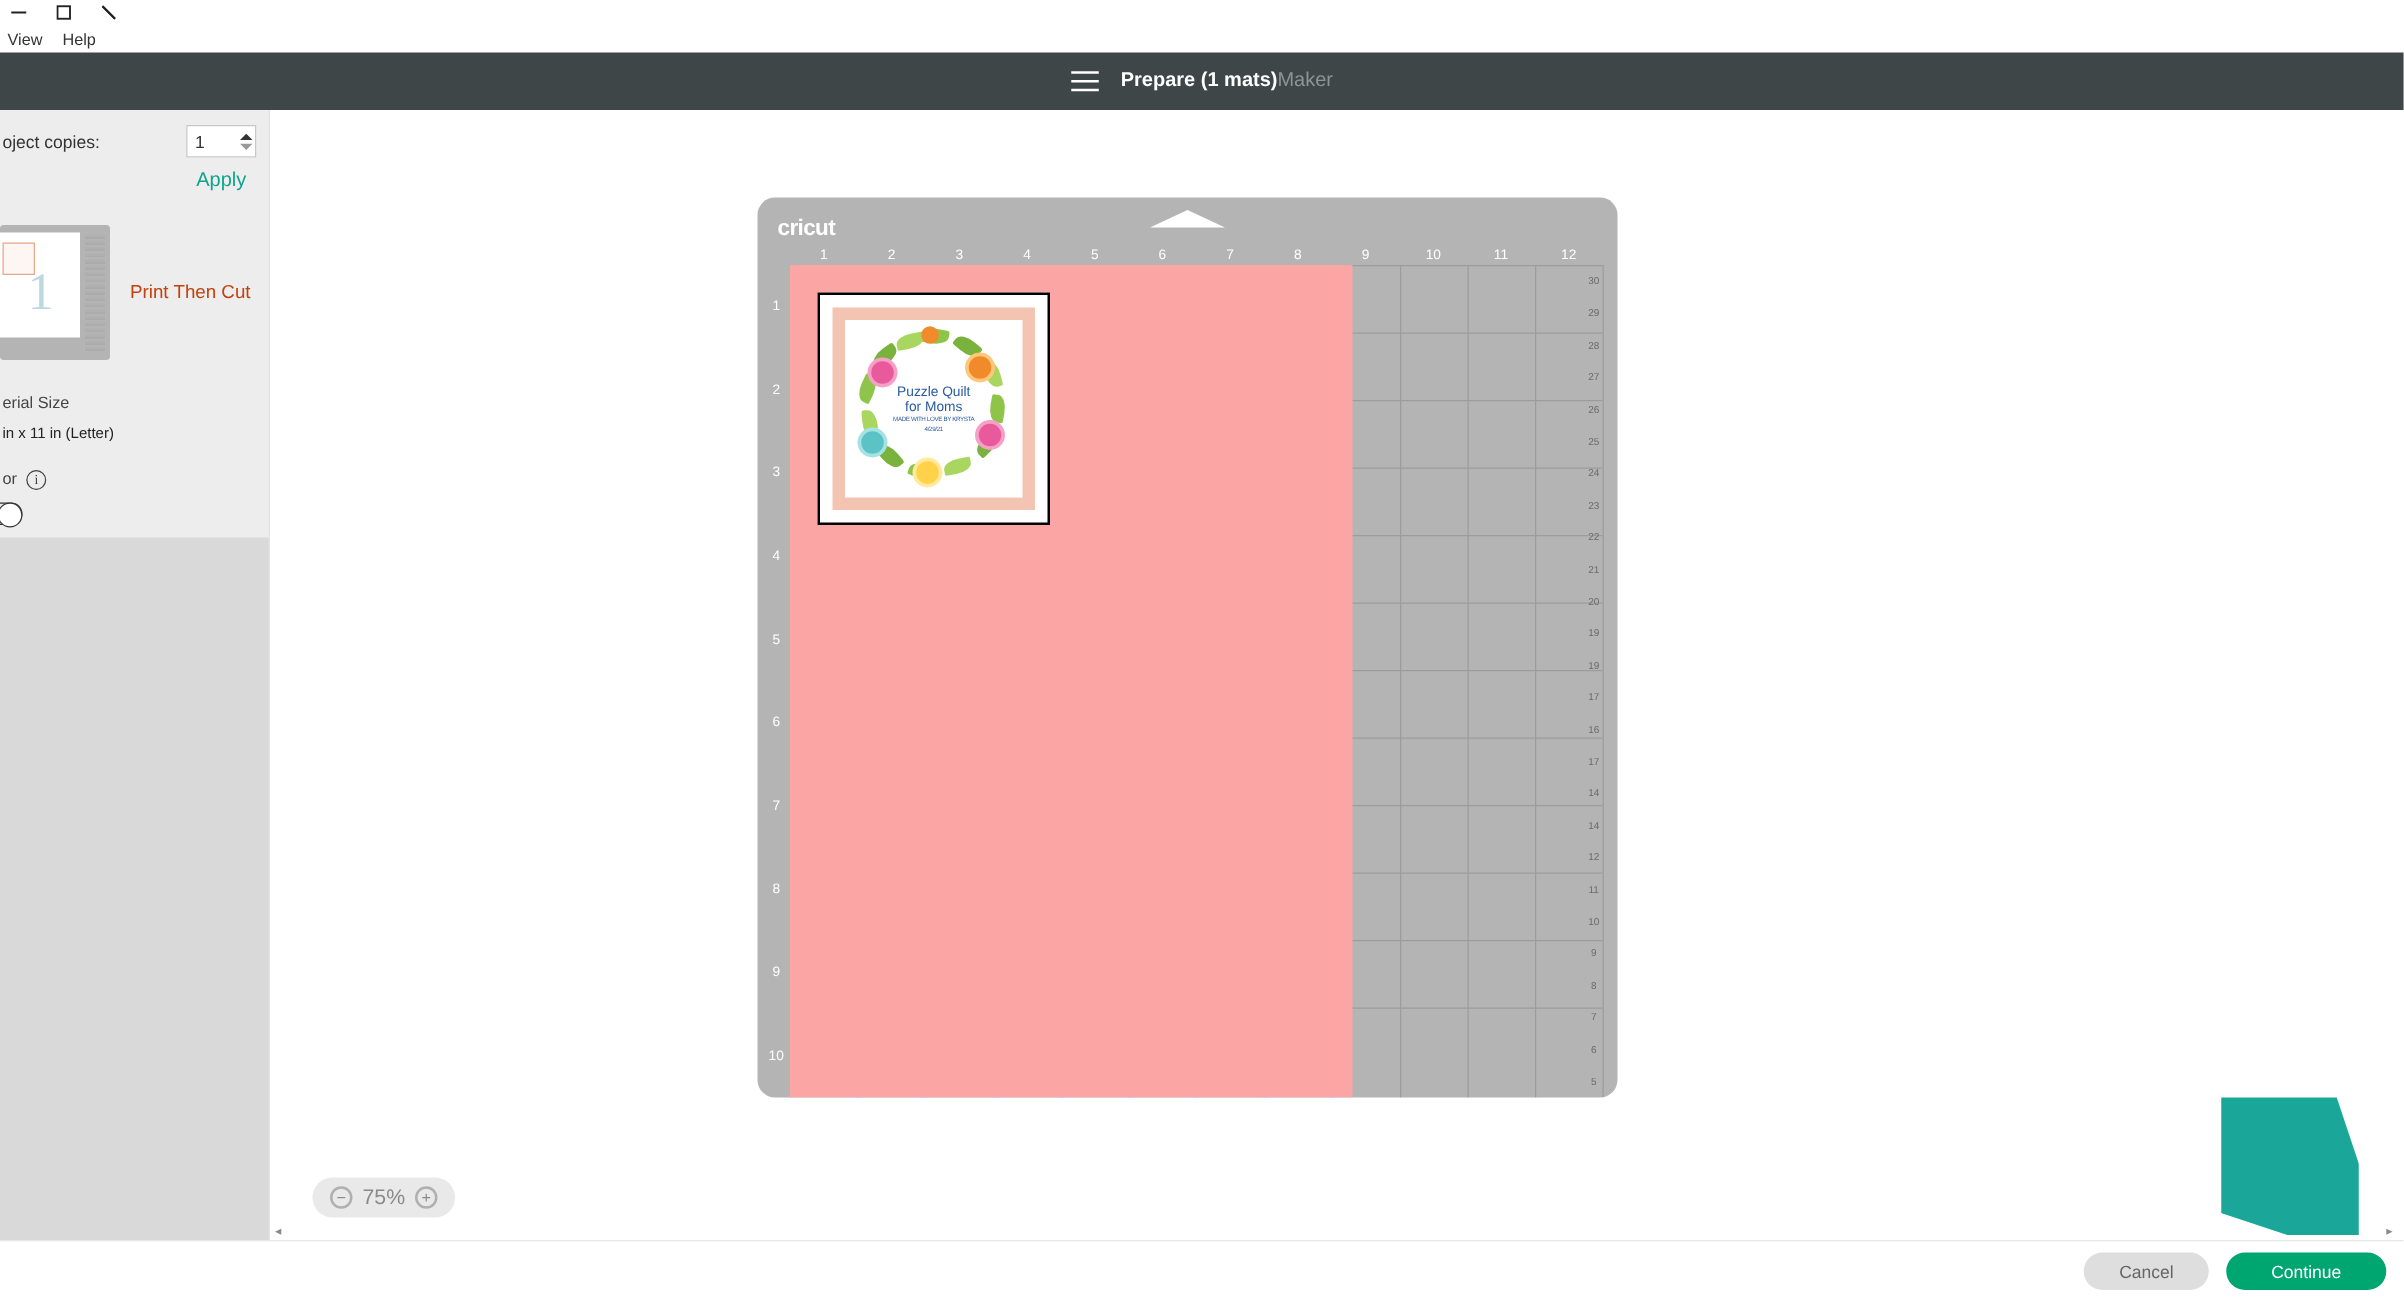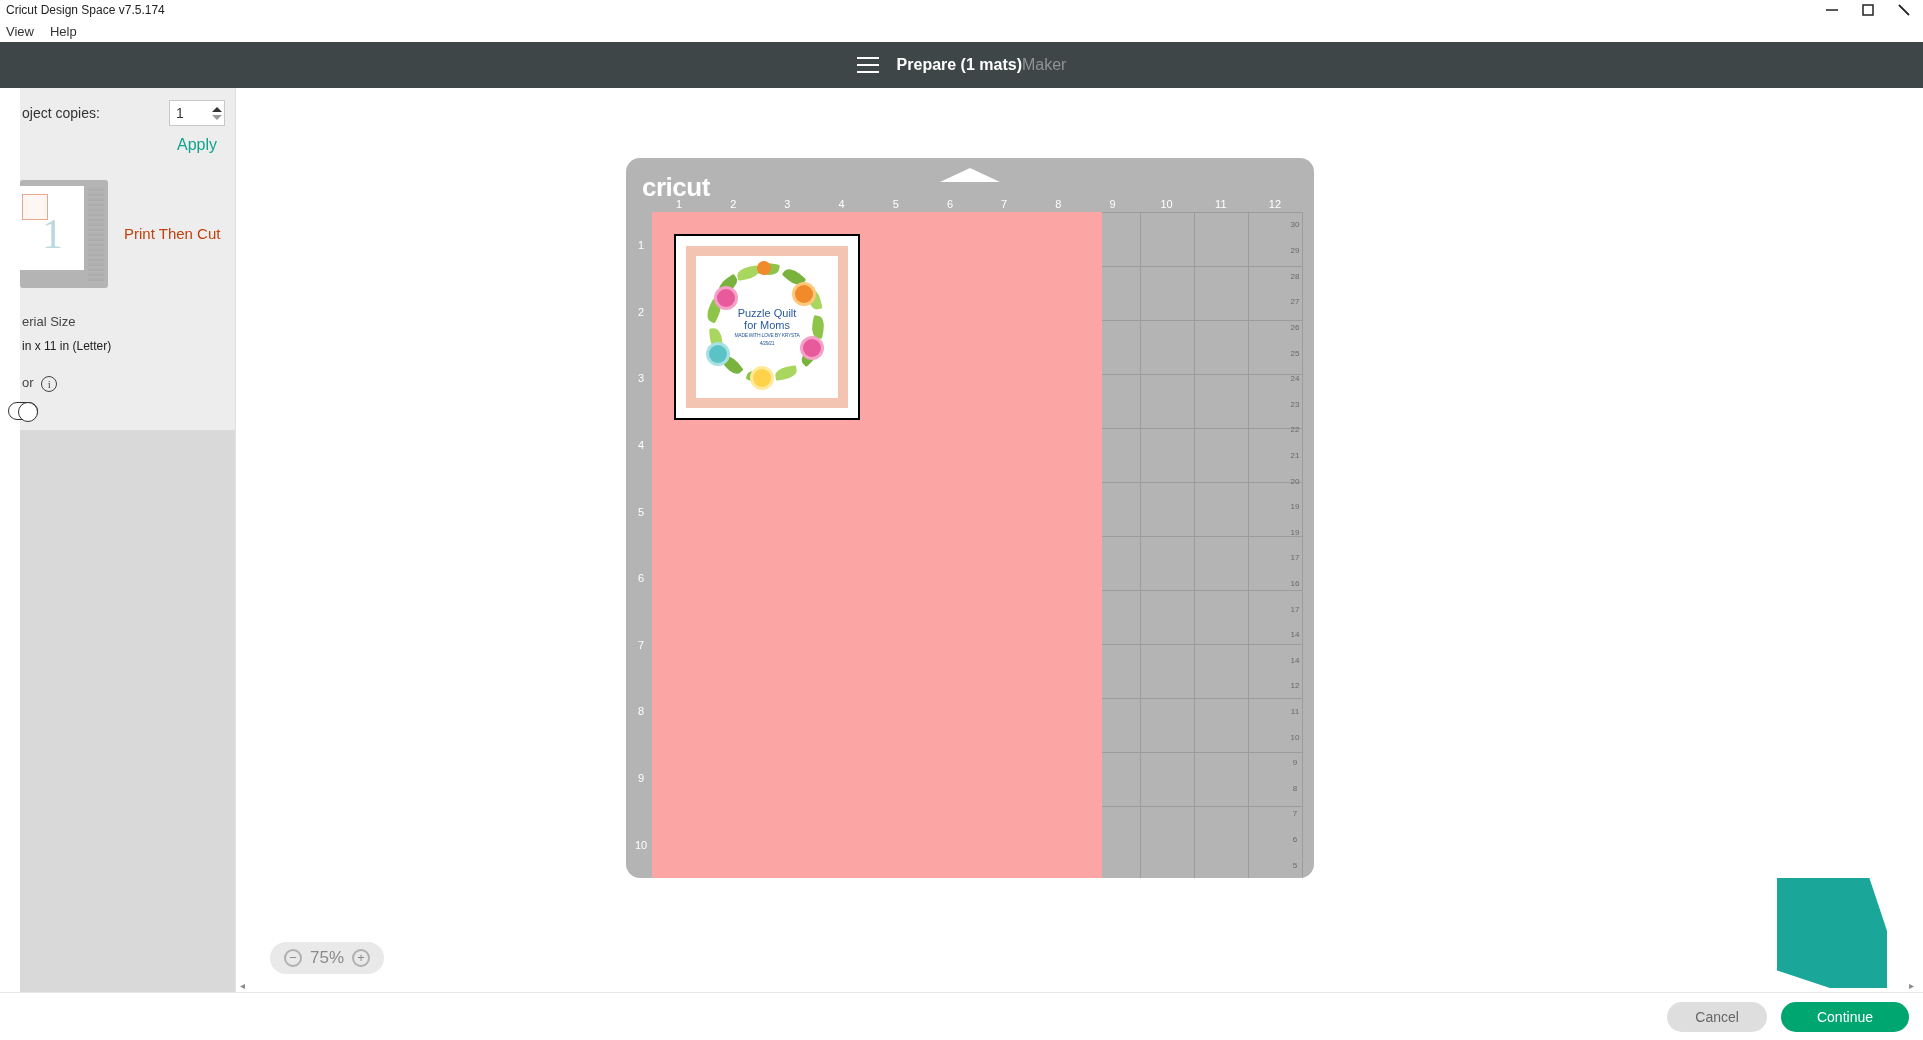--- a/index.html
+++ b/index.html
@@ -16,21 +16,21 @@
   
   
   .header { height: 46px; background: #3f4647; color: #fff; display: flex; align-items: center; padding: 0 14px; font-size: 16px; justify-content: center; }
   .header .hamburger { width: 22px; height: 16px; display: flex; flex-direction: column; justify-content: space-between; margin-right: 18px; }
   .header .hamburger span { height: 2px; background: #fff; }
   .header .prepare { font-weight: 600; }
   .header .center { flex: 1; text-align: center; font-weight: 600; }
   .header .maker { color: #8e9494; font-weight: 500; }
   
   
-  .workarea { display: flex; height: calc(100% - 20px - 22px - 46px - 48px); margin-left: 20px; }
+  .workarea { display: flex; height: calc(100% - 20px - 22px - 46px - 48px); }
   
   
   .sidebar { width: 216px; background: #ededed; border-right: 1px solid #e2e2e2; display: flex; flex-direction: column; font-size: 14px; color: #333; }
   .copiesrow { display: flex; align-items: center; padding: 12px 10px 6px 0; }
   .copiesrow .lbl { flex: 1; padding-left: 2px; }
   .copiesrow .spinbox { width: 56px; height: 26px; background: #fff; border: 1px solid #c8c8c8; display: flex; align-items: center; }
   .copiesrow .spinbox span { flex: 1; padding-left: 6px; font-size: 14px; }
   .copiesrow .spinarrows { display: flex; flex-direction: column; padding-right: 2px; }
   .copiesrow .spinarrows i { width: 0; height: 0; border-left: 5px solid transparent; border-right: 5px solid transparent; }
   .copiesrow .spinarrows i.up { border-bottom: 5px solid #333; margin-bottom: 3px; }
@@ -56,21 +56,21 @@
   
   .canvasarea { flex: 1; position: relative; background: #fff; overflow: hidden; }
   
   .zoompill { position: absolute; left: 34px; bottom: 18px; background: #e9e9e9; border-radius: 18px; padding: 6px 14px; display:flex; align-items:center; gap:8px; color:#8a8a8a; font-size:17px; }
   .zcircle { width:18px; height:18px; border:2px solid #b0b0b0; border-radius:50%; display:flex; align-items:center; justify-content:center; font-size:13px; line-height:0; }
   
   
   .matwrap { position: absolute; left: 390px; top: 70px; width: 688px; height: 720px; background: #b4b4b4; border-radius: 14px; overflow:hidden; }
   .mathandle { position:absolute; top:6px; left:50%; transform:translateX(-50%); width:70px; height:20px; }
   .mathandle svg { display:block; }
-  .matbrand { position:absolute; top: 14px; left: 16px; color:#fff; font-weight:700; font-size:26px; letter-spacing: -0.5px; }
+  .matbrand { position:absolute; top: 14px; left: 16px; color:#fff; font-weight:700; font-size:18px; letter-spacing: -0.5px; }
   .rulerx { position:absolute; top: 40px; left: 26px; right: 12px; height: 14px; display:flex; }
   .rulerx span { flex:1; text-align:center; font-size:11px; color:#fff; }
   .rulery { position:absolute; top: 54px; left: 6px; width: 18px; bottom: 0; display:flex; flex-direction:column; }
   .rulery span { flex:1; display:flex; align-items:center; justify-content:center; font-size:11px; color:#fff; }
   .matgrid { position:absolute; top:54px; left:26px; right:12px; bottom:0; }
   .gridline-v, .gridline-h { position:absolute; background:#9c9c9c; }
   .gridline-v { top:0; bottom:0; width:1px; }
   .gridline-h { left:0; right:0; height:1px; }
   .paper { position:absolute; top:54px; left:26px; width: 450px; height: 666px; background:#fca5a5; }
   
@@ -99,21 +99,20 @@
   .btn.cancel { background:#dedede; color:#666; }
   .btn.continue { background:#00a66f; color:#fff; padding: 0 36px; }
   
   
   .annarrow { position:absolute; right: 36px; bottom: 4px; width:110px; height:110px; pointer-events:none; z-index: 50; }
 </style>
 </head>
 <body>
 
 <div class="titlebar">
-  <div class="title">Cricut Design Space  v7.5.174</div>
   <div class="winbtns">
     <div class="winbtn">
         <svg width="14" height="14">
           <line x1="1" y1="7" x2="13" y2="7" stroke="#222" stroke-width="1.5"></line>
         </svg>
       </div>
     <div class="winbtn">
         <svg width="12" height="12">
           <rect x="1" y="1" width="10" height="10" fill="none" stroke="#222" stroke-width="1.5"></rect>
         </svg>

